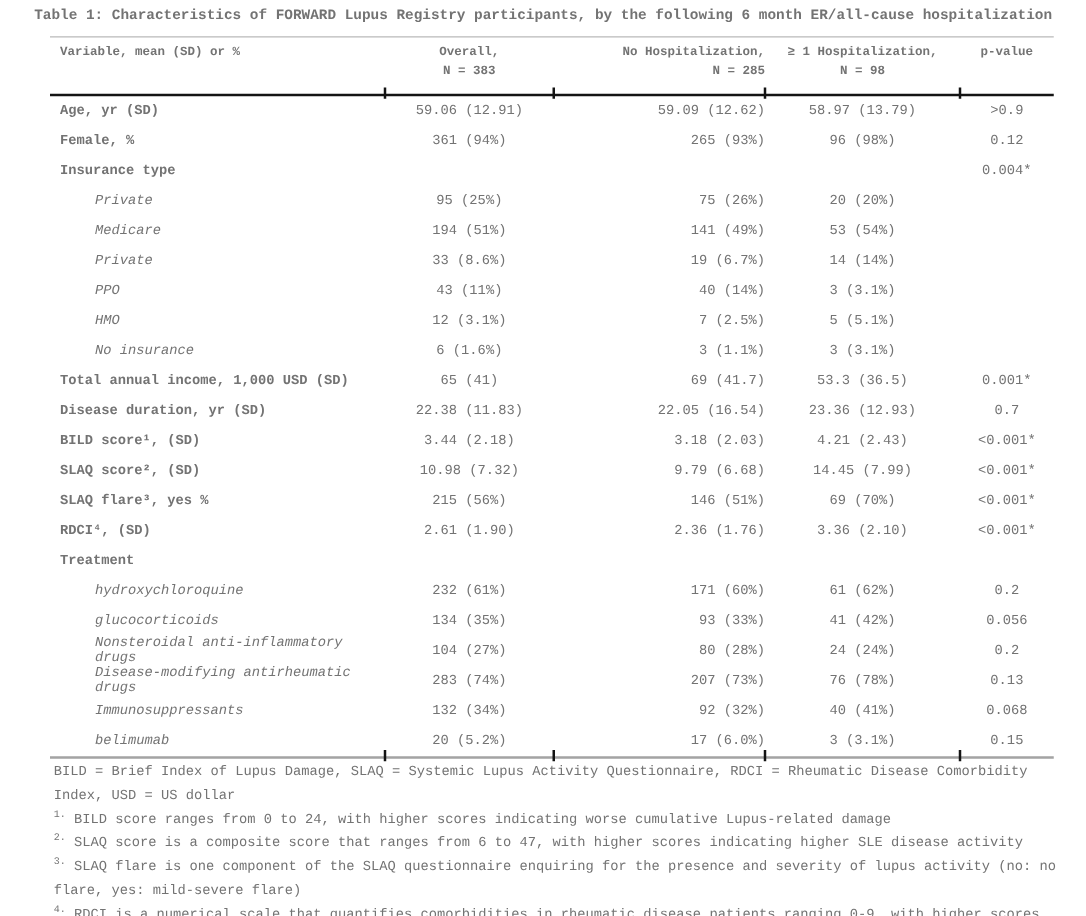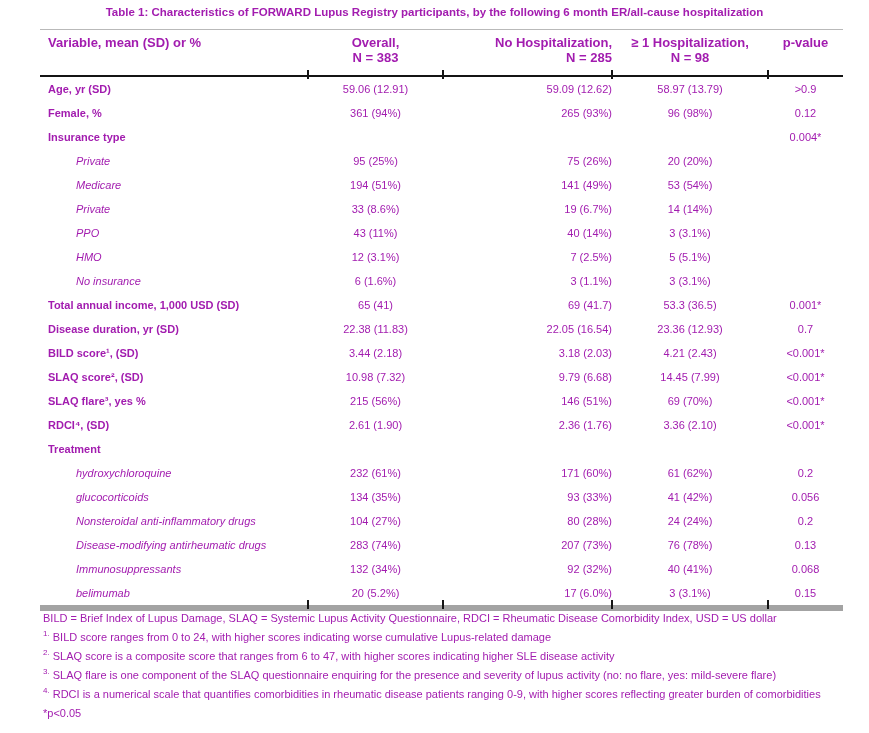--- a/index.html
+++ b/index.html
@@ -1,32 +1,32 @@
 <!DOCTYPE html>
 <html><head>
 <meta charset="utf-8">
 <style>
   html,body { margin:0; padding:0; background:#ffffff; }
   .page {
     position:relative; width:869px; height:733px; background:#ffffff;
-    font-family:Liberation Sans, sans-serif; color:#a21caf;
+    font-family:Liberation Mono, monospace; color:#737373;
     overflow:hidden;
   }
   .title {
     position:absolute; top:6px; left:0; width:100%;
     text-align:center; font-weight:bold; font-size:11.5px;
   }
   .tablewrap { position:absolute; left:40px; top:29px; width:803px; }
   .thead {
     display:flex; height:45px;
     border-top:1px solid #b9b9b9; border-bottom:2px solid #141414;
     font-weight:bold;
   }
-  .th { padding-top:5px; line-height:15px; text-align:center; font-size:13px; box-sizing:border-box; }
-  .tbody { border-bottom:6px solid #a3a3a3; }
+  .th { padding-top:5px; line-height:15px; text-align:center; font-size:10px; box-sizing:border-box; }
+  .tbody { border-bottom:2px solid #a3a3a3; }
   .tr { display:flex; height:24px; align-items:center; font-size:11px; }
   .c1 { width:268px; text-align:left; padding-left:8px; box-sizing:border-box; }
   .c2 { width:135px; text-align:center; }
   .c3 { width:169px; text-align:right; }
   .c4 { width:156px; text-align:center; }
   .c5 { width:75px;  text-align:center; }
   .tr .c1 { font-weight:bold; }
   .tr.sub .c1 { font-weight:normal; font-style:italic; padding-left:36px; }
   .tick { position:absolute; width:2px; height:9px; background:#141414; }
   .tick.t { top:41px; }

